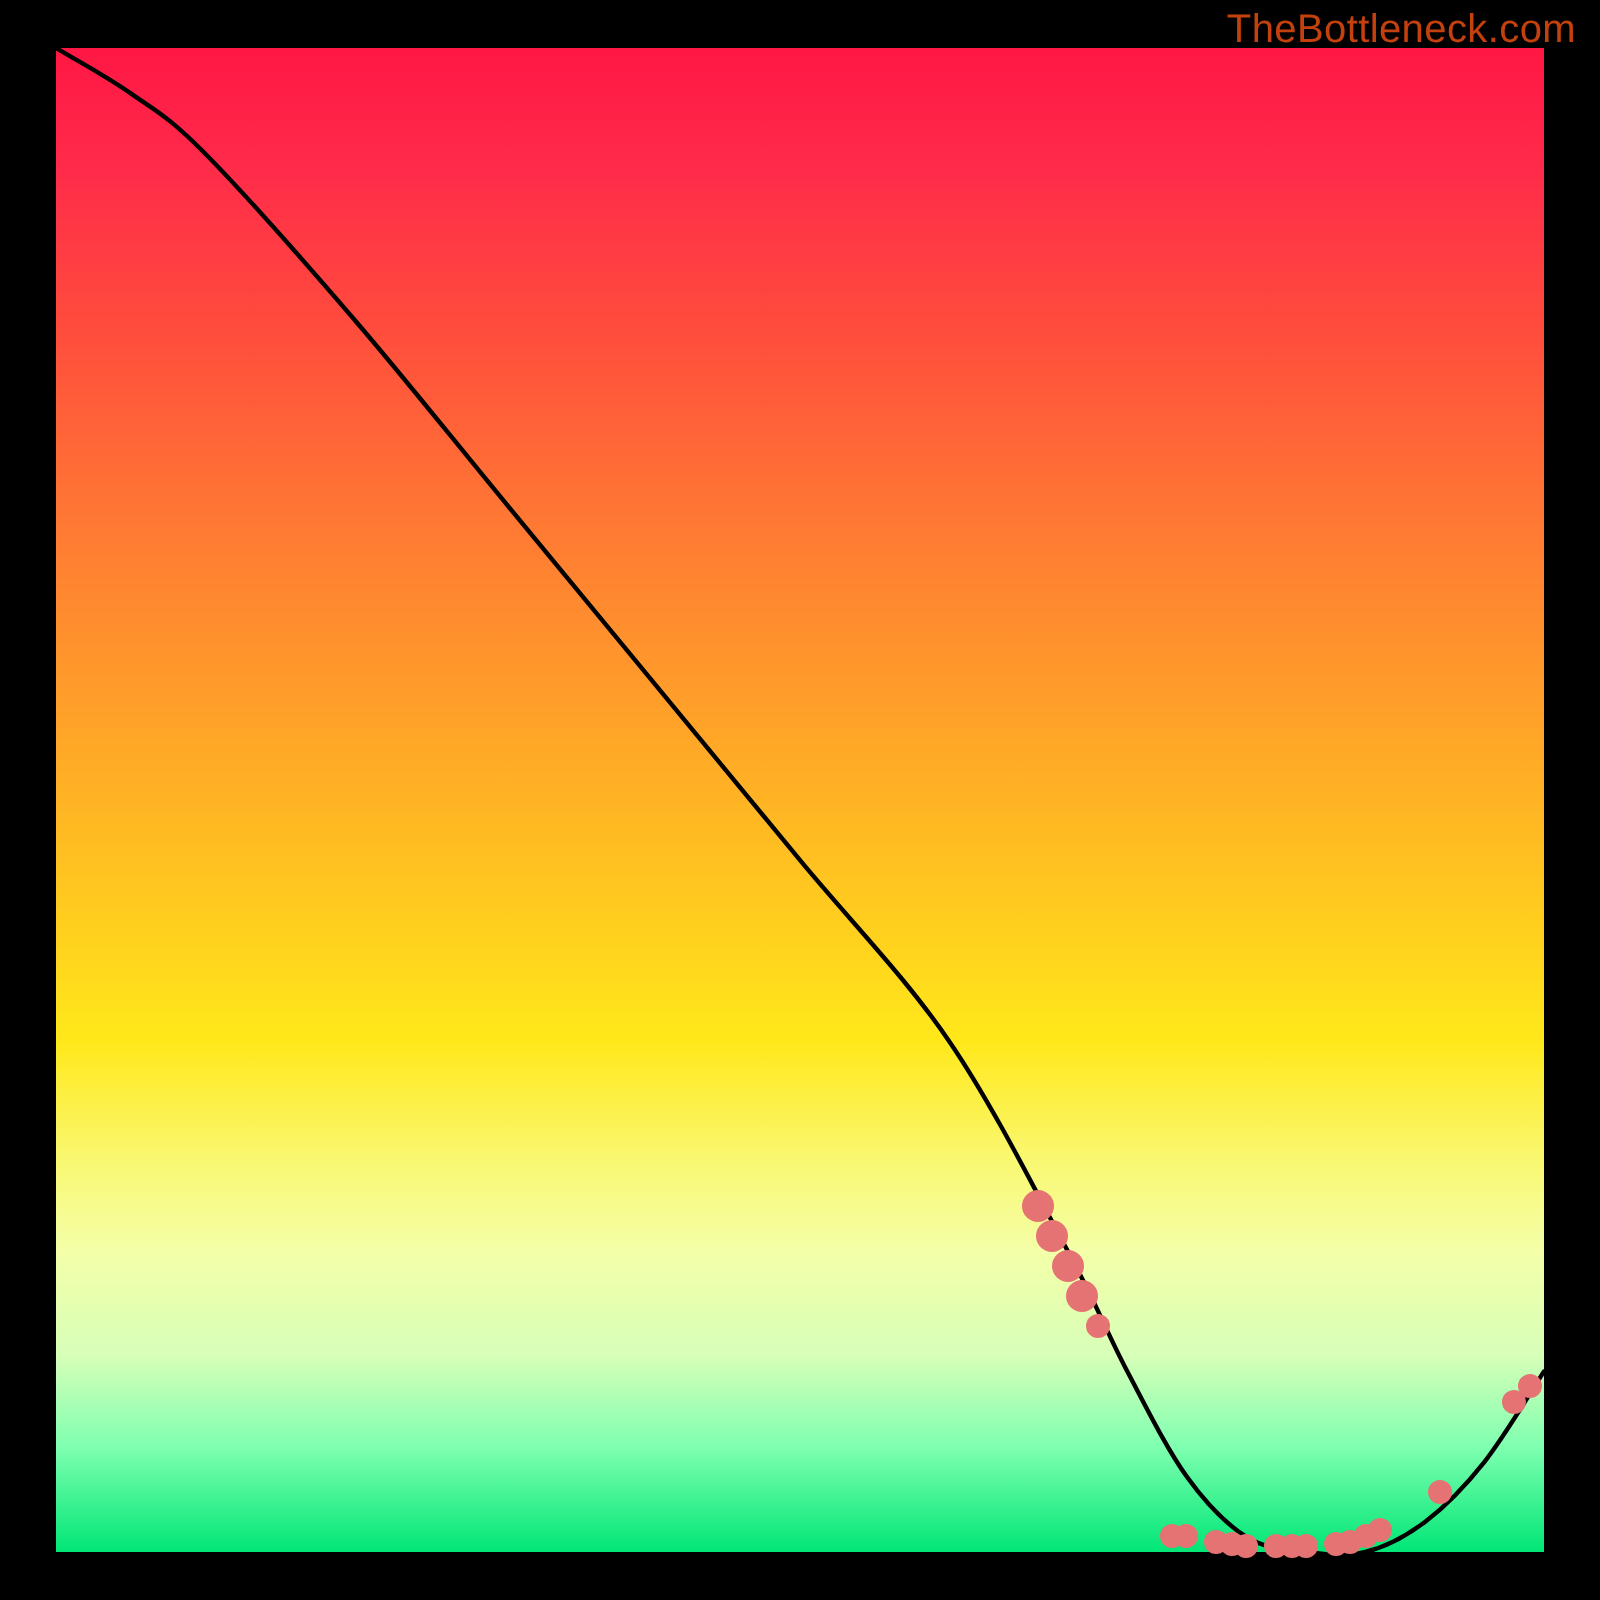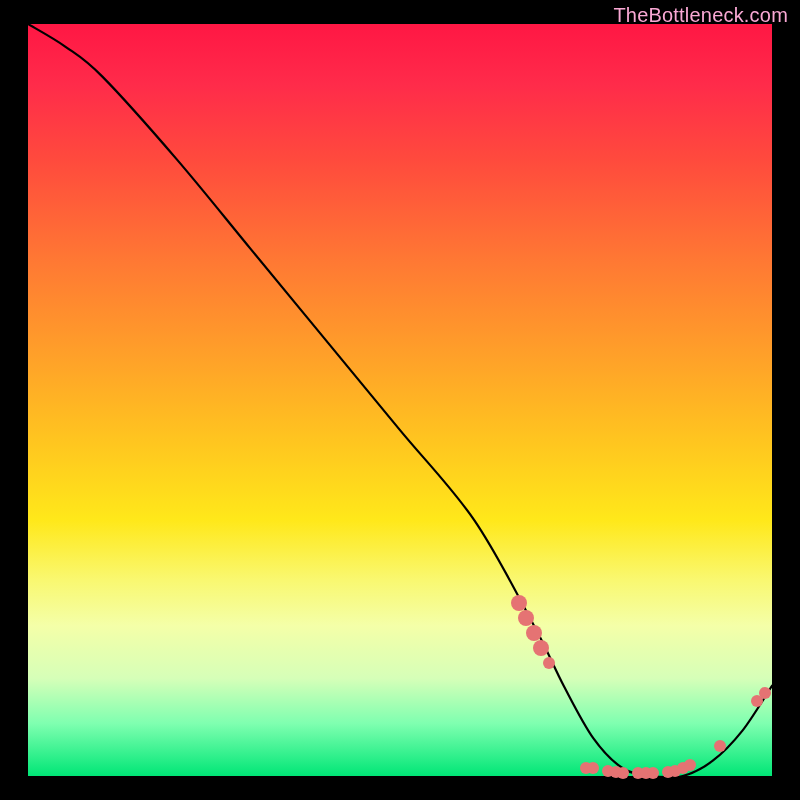--- a/index.html
+++ b/index.html
@@ -8,21 +8,21 @@
     height: 800px;
     background: #000;
     position: relative;
     font-family: Arial, sans-serif;
     overflow: hidden;
   }
   .watermark {
     position: absolute;
     top: 4px;
     right: 12px;
-    color: #f9a8d4;
+    color: #c2410c;
     font-size: 20px;
     letter-spacing: 0.2px;
     z-index: 5;
   }
   .plot-area {
     position: absolute;
     left: 28px;
     top: 24px;
     width: 744px;
     height: 752px;

